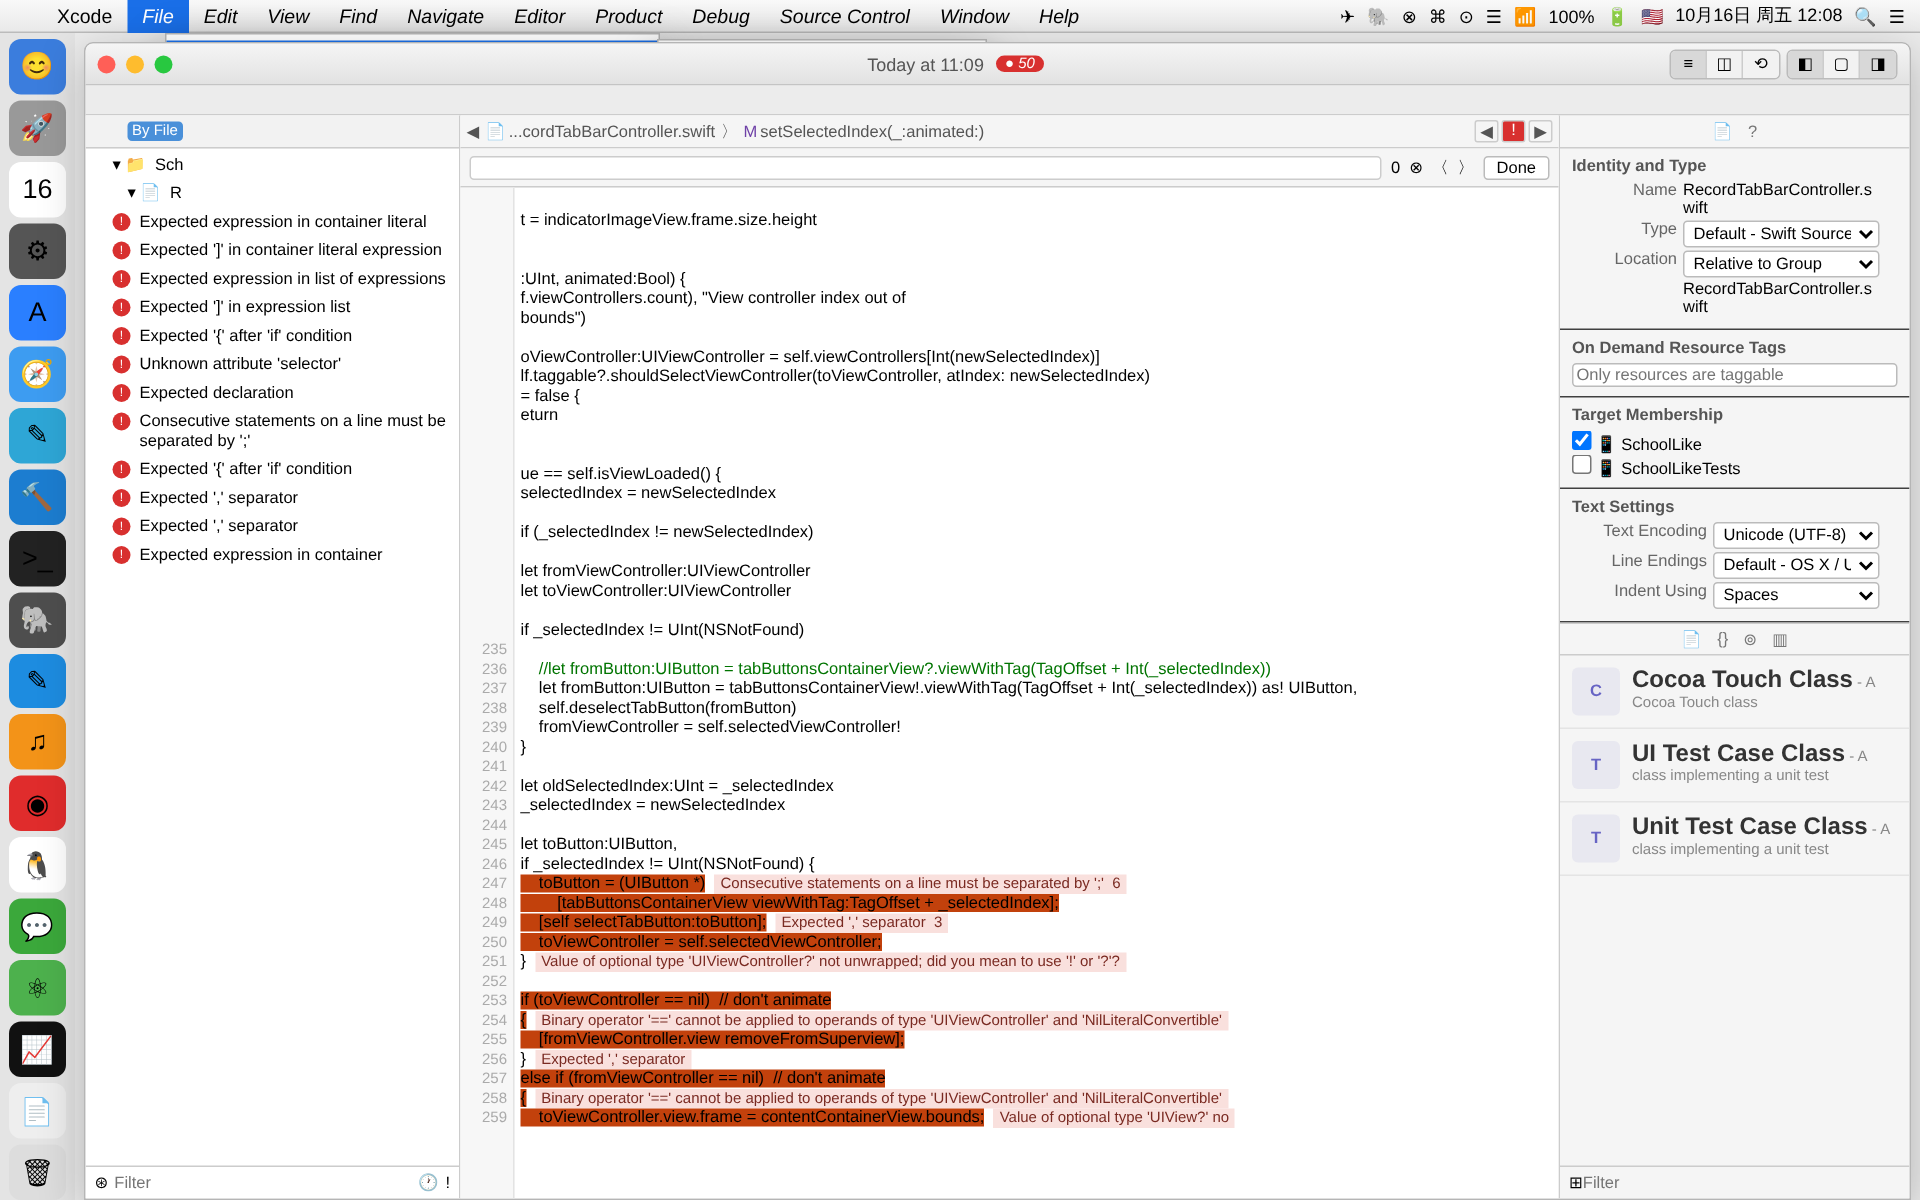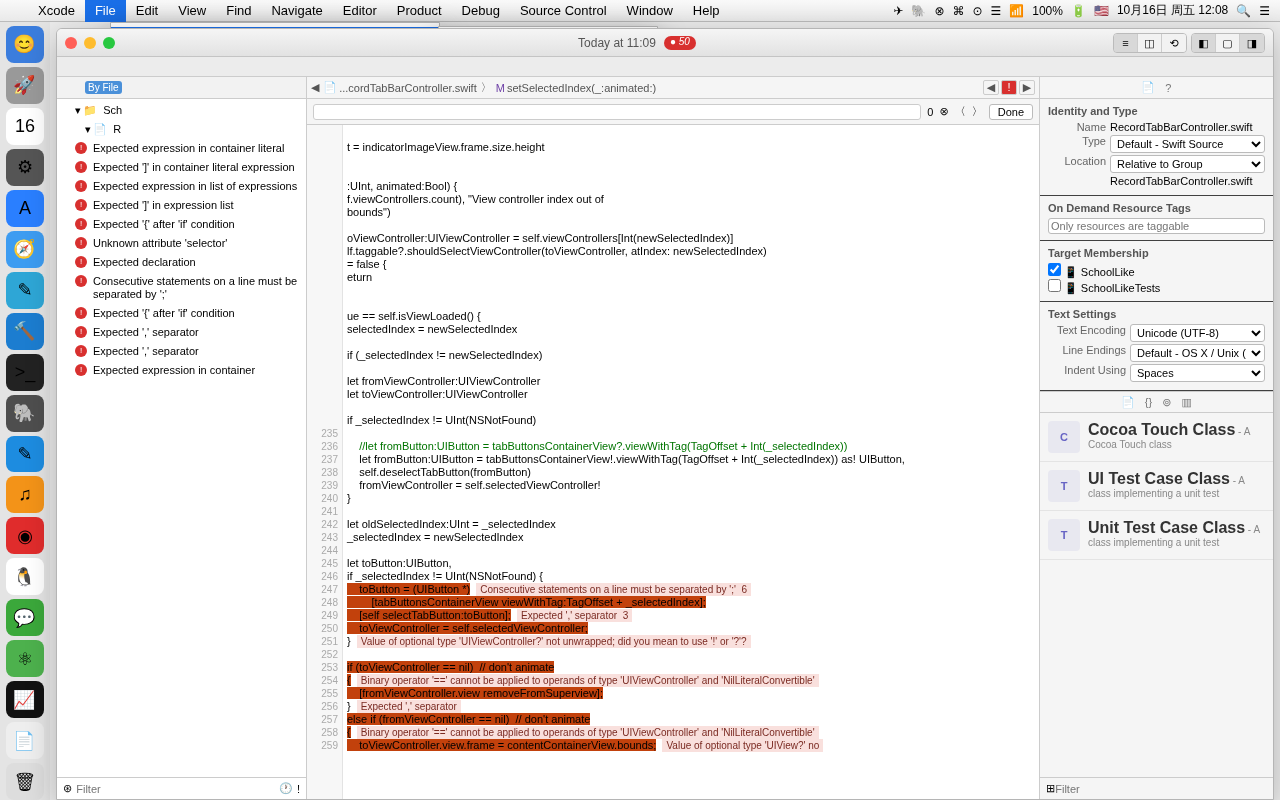--- a/index.html
+++ b/index.html
@@ -2,37 +2,37 @@
 <html><head>
 <meta charset="utf-8">
 <style>
 * { margin:0; padding:0; box-sizing:border-box; font-family:-apple-system,"Helvetica Neue",Helvetica,Arial,sans-serif; }
 body { width:1280px; height:800px; overflow:hidden; background:#ececec; position:relative; }
 
 
 .menubar { position:absolute; top:0; left:0; right:0; height:22px; background:linear-gradient(#f9f9f9,#e9e9e9); border-bottom:1px solid #bbb; display:flex; align-items:center; font-size:13px; }
 .menubar .apple { width:28px; text-align:center; }
 .menubar .app { font-weight:400; padding:0 10px;text-align:center; }
-.menubar .mitem { padding:0 10px; height:22px; line-height:22px; }
+.menubar .mitem { padding:0 10px; height:22px; line-height:22px;font-style:italic; }
 .menubar .mitem.active { background:#1a6fe8; color:#fff; }
 .menubar .spacer { flex:1; }
 .menubar .status { display:flex; align-items:center; gap:8px; padding-right:10px; font-size:12px; }
 .menubar .status span { display:inline-block; }
 
 
 .dock { position:absolute; left:0; top:22px; bottom:0; width:50px; background:rgba(220,220,220,.5); display:flex; flex-direction:column; align-items:center; padding-top:4px; gap:4px; }
 .dock .dicon { width:38px; height:38px; border-radius:8px; background:#bbb; display:flex; align-items:center; justify-content:center; font-size:18px; }
 
 
 .xwin { position:absolute; left:56px; top:28px; right:6px; bottom:0; background:#f6f6f6; border:1px solid #b5b5b5; border-radius:6px 6px 0 0; overflow:hidden; box-shadow:0 8px 30px rgba(0,0,0,.25); }
 .titlebar { height:28px; background:linear-gradient(#f5f5f5,#e2e2e2); border-bottom:1px solid #c4c4c4; display:flex; align-items:center; padding:0 8px; gap:6px; }
 .traffic { display:flex; gap:7px; }
 .traffic span { width:12px; height:12px; border-radius:50%; }
 .traffic .r{background:#ff5f57}.traffic .y{background:#febc2e}.traffic .g{background:#28c840}
-.titlebar .center { flex:1; display:flex; justify-content:center; font-size:12px; color:#555; gap:8px; }
+.titlebar .center { flex:1; display:flex; align-items:center; justify-content:center; font-size:12px; color:#555; gap:8px; }
 .titlebar .badge { background:#d8302f; color:#fff; border-radius:8px; padding:0 6px; font-size:10px;font-style:italic; }
 .titlebar .right { display:flex; gap:4px; }
 .seg { display:flex; border:1px solid #bbb; border-radius:4px; overflow:hidden; }
 .seg span { width:24px; height:18px; background:#f2f2f2; border-right:1px solid #ccc; font-size:11px; text-align:center; line-height:18px; }
 .seg span:last-child{border-right:none}
 .seg span.active{background:#d8d8d8}
 
 
 .toolbar2 { height:20px; background:#ececec; border-bottom:1px solid #ccc; }
 
@@ -60,21 +60,21 @@
 .gutter{width:36px;background:#f7f7f7;border-right:1px solid #e3e3e3;text-align:right;color:#aaa;font-size:10px;padding-top:3px;line-height:13px}
 .gutter div{padding-right:4px;height:13px}
 .codebody{flex:1;padding:3px 4px;line-height:13px;white-space:pre;position:relative;}.cmt{color:#007400}
 .errline{background:#c2410c}
 .errtext{background:#f9e0dd;color:#7a2a22;font-size:10px;padding:0 4px;display:inline-block}
 
 .inspector { width:234px; background:#f5f5f5; border-left:1px solid #ccc; font-size:11px; display:flex; flex-direction:column; }
 .inspector .itabs{height:22px;border-bottom:1px solid #ccc;display:flex;align-items:center;justify-content:center;gap:10px;color:#777}
 .inspector .section{padding:6px 8px;border-bottom:1px solid #404040}
 .inspector .section h4{font-size:11px;font-weight:600;color:#555;margin-bottom:4px}
-.inspector .kv{display:flex;margin:2px 0;align-items:flex-start;gap:4px}
+.inspector .kv{display:flex;margin:2px 12px;align-items:flex-start;gap:4px}
 .inspector .kv .k{width:58px;text-align:right;color:#666;flex-shrink:0}
 .inspector .kv .v{flex:1;word-break:break-all}
 .inspector select,.inspector input[type=text]{width:100%;border:1px solid #bbb;border-radius:3px;font-size:11px;background:#fff;padding:1px 2px}
 .inspector .lib{flex:1;overflow:hidden}
 .inspector .libtabs{height:22px;border-top:1px solid #ccc;border-bottom:1px solid #ccc;display:flex;justify-content:center;gap:10px;align-items:center;color:#777}
 .libitem{display:flex;gap:8px;padding:8px;border-bottom:1px solid #e4e4e4}
 .libitem .licon{width:32px;height:32px;background:#e8e8f0;border-radius:4px;display:flex;align-items:center;justify-content:center;font-weight:bold;color:#6764c4}
 .libitem .ldesc{flex:1;font-size:10px;color:#888}
 .libitem .ldesc b{color:#333;font-size:16px}
 .inspector .filterlib{height:22px;border-top:1px solid #ccc;display:flex;align-items:center;padding:0 6px}

